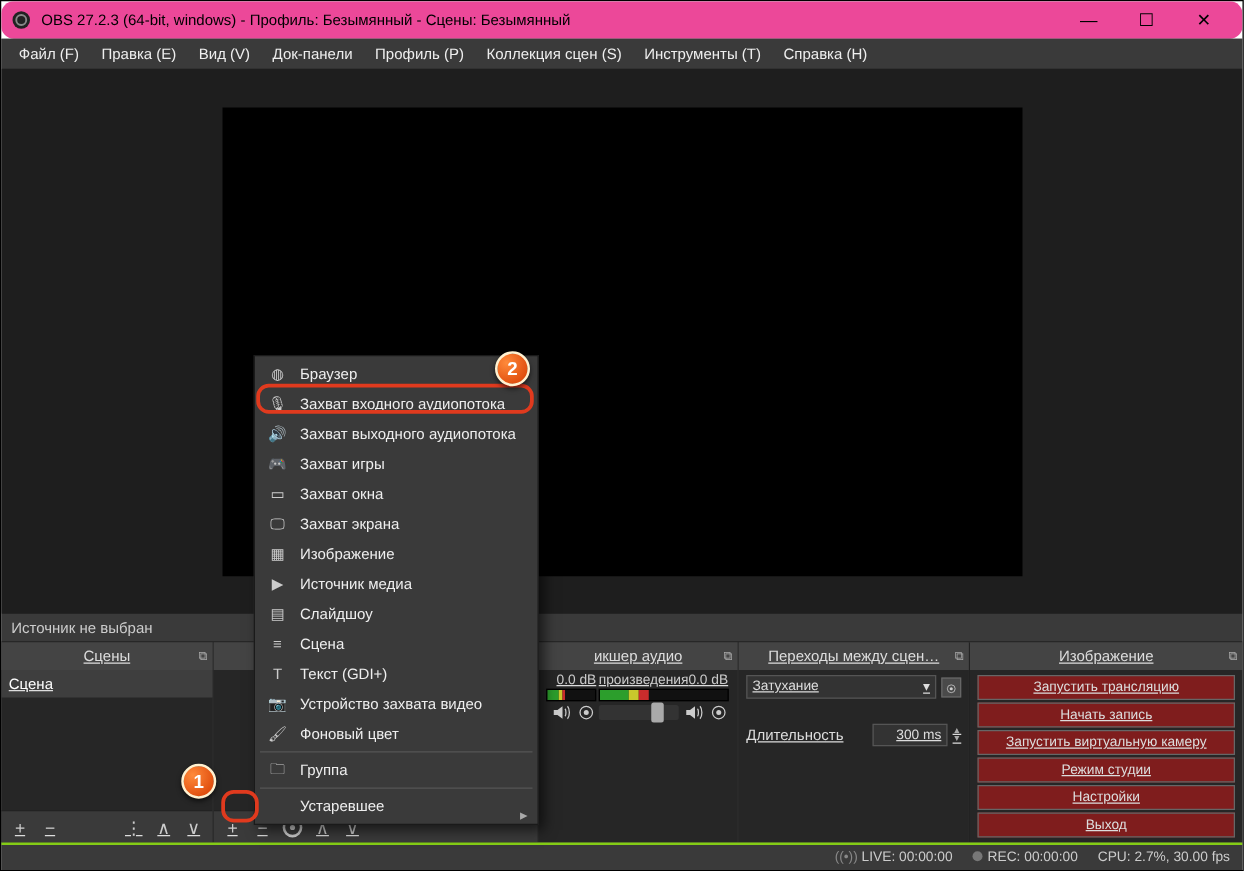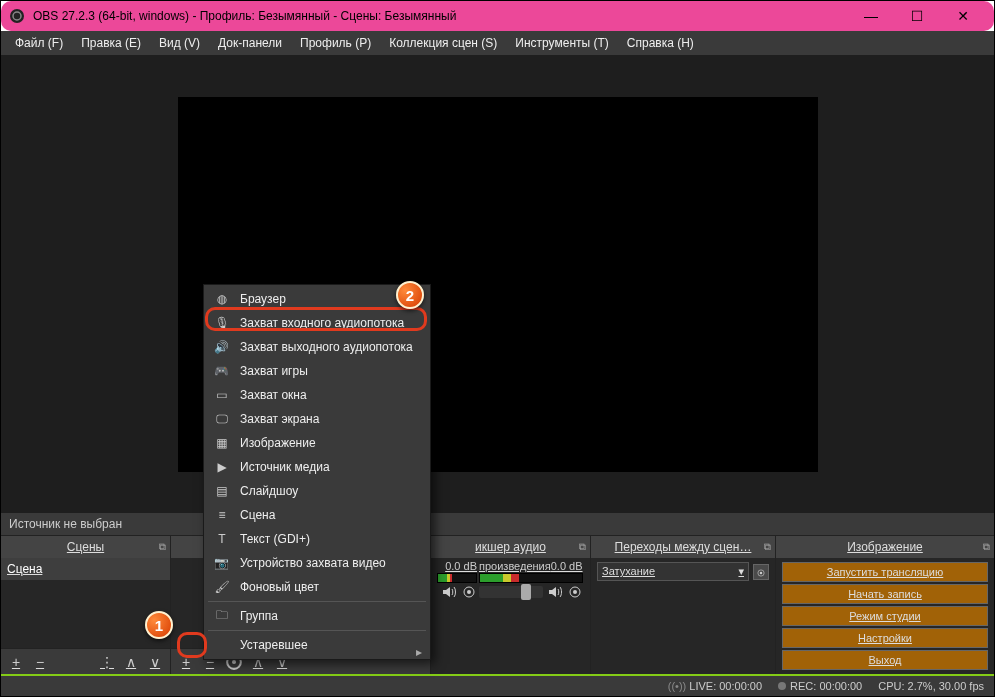--- a/index.html
+++ b/index.html
@@ -36,21 +36,21 @@
 .mixsliderrow { display: flex; align-items: center; gap: 4px; }
 .slider { flex: 1; height: 12px; background: #333; position: relative; border-radius: 2px; }
 .slider .knob { position: absolute; right: 12px; top: -2px; width: 10px; height: 16px; background: #aaa; border-radius: 2px; }
 .spk { width: 16px; height: 16px; color: #ccc; }
 .gearsm { width: 16px; height: 16px; color: #ccc; }
 .trans { flex: 1; padding: 4px 6px; display: flex; gap: 20px; }
 .trow { display: flex; align-items: center; gap: 4px; }
 .tsel { flex: 1; background: #333; border: 1px solid #555; color: #ddd; padding: 2px 4px; font-size: 11px; display: flex; justify-content: space-between; }
 .tinp { width: 60px; background: #333; border: 1px solid #555; color: #ddd; padding: 2px 4px; font-size: 11px; text-align: right; }
 .controls { flex: 1; padding: 4px 6px; display: flex; flex-direction: column; gap: 2px; }
-.cbtn { background: #a16207; border: 1px solid #666; color: #ddd; font-size: 11px; padding: 3px 4px; text-align: center; }
+.cbtn { background: #7f1d1d; border: 1px solid #666; color: #ddd; font-size: 11px; padding: 3px 4px; text-align: center; }
 .statusbar { height: 22px; background: #3a3a3a; border-top: 2px solid #84cc16; display: flex; align-items: center; justify-content: flex-end; gap: 16px; padding: 0 10px; font-size: 11px; color: #ccc; }
 .statusbar .dot { display: inline-block; width: 8px; height: 8px; background: #777; border-radius: 50%; margin-right: 4px; }
 .statusbar .live::before { content: "((•)) "; color: #888; }
 .ctxmenu { position: absolute; left: 202px; top: 283px; width: 228px; background: #3a3a3a; border: 1px solid #1a1a1a; box-shadow: 4px 4px 10px rgba(0,0,0,.6); z-index: 50; padding: 2px 0; }
 .ctxitem { display: flex; align-items: center; gap: 10px; padding: 4px 10px; color: #eee; font-size: 12px; position: relative; }
 .ctxitem .cicon { width: 16px; height: 16px; display: flex; align-items: center; justify-content: center; color: #ccc; }
 .ctxsep { height: 1px; background: #555; margin: 2px 4px; }
 .ctxitem .sub::after { content: "▸"; position: absolute; right: 8px; color: #aaa; }
 .marker { position: absolute; width: 28px; height: 28px; border-radius: 50%; background: radial-gradient(circle at 30% 30%, #ff8a3a, #d63a00); border: 2px solid #fff1d0; display: flex; align-items: center; justify-content: center; color: #fff; font-weight: bold; font-size: 15px; box-shadow: 0 2px 4px rgba(0,0,0,.6); z-index: 100; }
 .hlring { position: absolute; border: 3px solid #e03a1e; border-radius: 10px; z-index: 99; pointer-events: none; }
@@ -207,31 +207,40 @@
         <div class="trow">
           <div class="tsel">
               <span>Затухание</span>
               <span>▾</span>
             </div>
           <span class="gearsm" style="background:#4a4a4a;border:1px solid #666;padding:2px"><svg viewBox="0 0 16 16">
                 <circle cx="8" cy="8" r="5" fill="none" stroke="currentColor"></circle>
                 <circle cx="8" cy="8" r="2" fill="currentColor"></circle>
               </svg></span>
         </div>
+        <div class="trow">
+          <span style="flex:1">Длительность</span>
+          <div class="tinp">300 ms</div>
+          <span style="display:flex;flex-direction:column;font-size:7px;color:#aaa;line-height:7px">
+              <span>▲</span>
+              <span>▼</span>
+            </span>
+        </div>
       </div>
     </div>
 
     <div class="dock" style="flex:1">
       <div class="dockhead">
           <span>Изображение</span>
           <span class="pop">⧉</span>
         </div>
       <div class="dockbody controls">
         <div class="cbtn">Запустить трансляцию</div>
         <div class="cbtn">Начать запись</div>
+        <div class="cbtn">Запустить виртуальную камеру</div>
         <div class="cbtn">Режим студии</div>
         <div class="cbtn">Настройки</div>
         <div class="cbtn">Выход</div>
       </div>
     </div>
   </div>
 
   <div class="statusbar">
     <span class="live">LIVE: 00:00:00</span>
     <span><span class="dot"></span><span>REC: 00:00:00</span></span>

